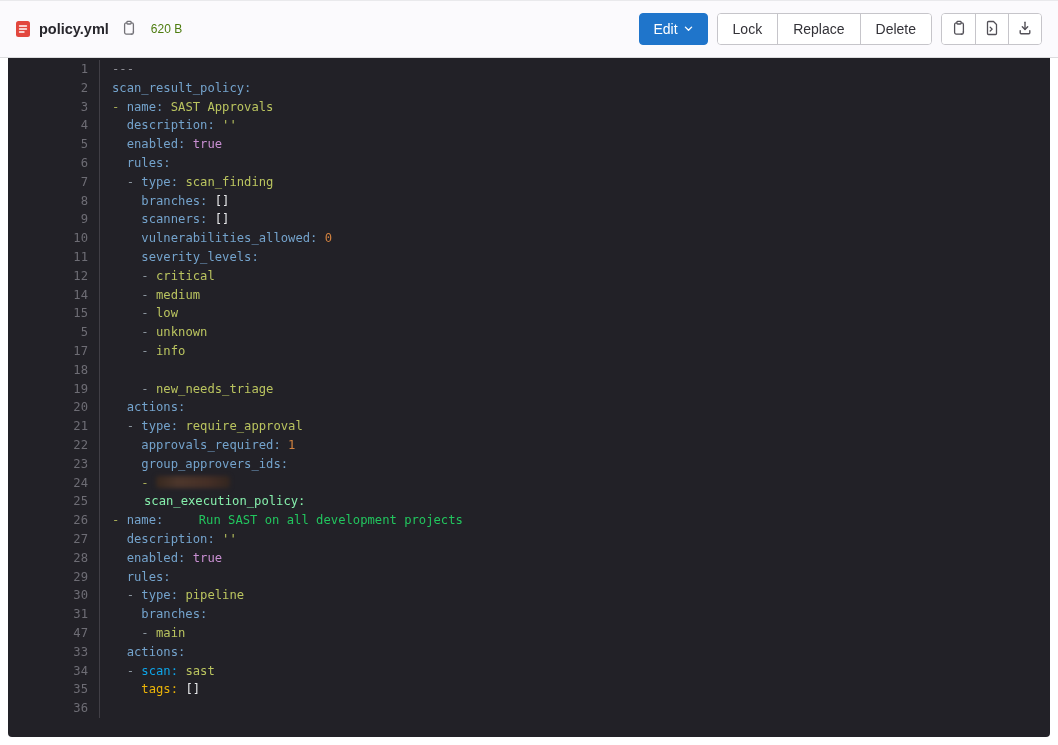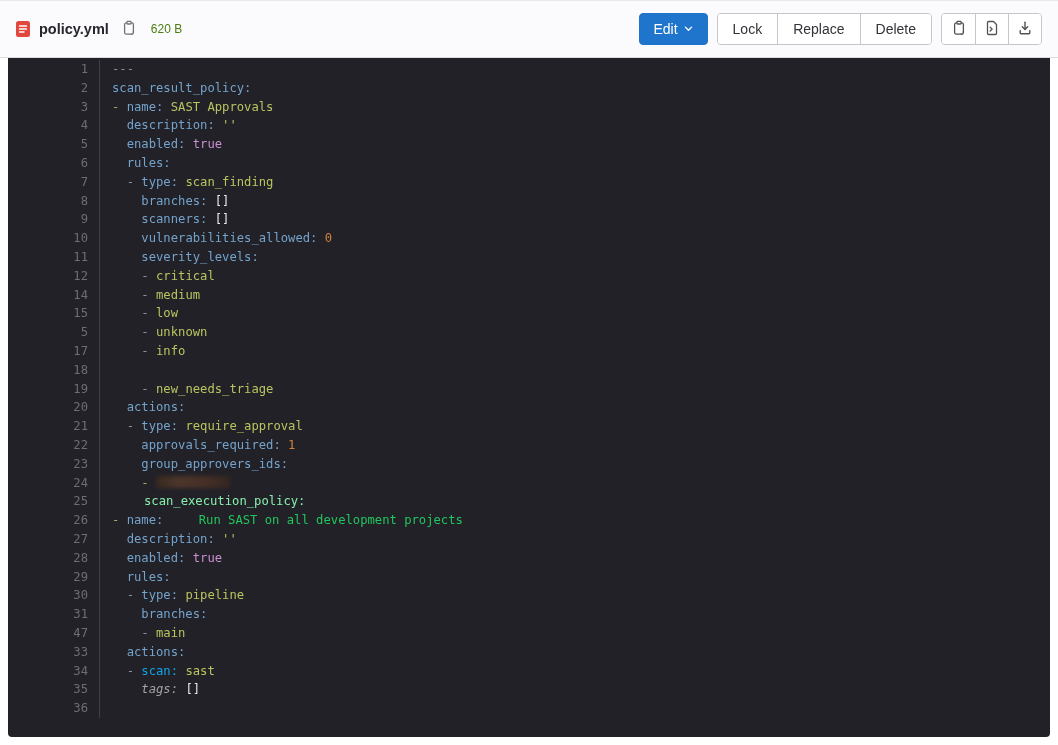--- a/index.html
+++ b/index.html
@@ -184,16 +184,16 @@
       <div class="code-line"><span class="line-num">25</span><span class="line-code"><span style="color: #86efac; margin-left: 32px;">scan_execution_policy:</span></span></div>
       <div class="code-line"><span class="line-num">26</span><span class="line-code"><span style="color: rgb(166, 171, 86);">- </span><span style="color: rgb(116, 163, 204);">name: </span><span style="color: #22c55e; padding-left: 28px;">Run SAST on all development projects</span></span></div>
       <div class="code-line"><span class="line-num">27</span><span class="line-code"><span style="color: rgb(116, 163, 204);">  </span><span style="color: rgb(116, 163, 204);">description: </span><span style="color: rgb(186, 196, 95);">''</span></span></div>
       <div class="code-line"><span class="line-num">28</span><span class="line-code"><span style="color: rgb(116, 163, 204);">  </span><span style="color: rgb(116, 163, 204);">enabled: </span><span style="color: rgb(201, 143, 210);">true</span></span></div>
       <div class="code-line"><span class="line-num">29</span><span class="line-code"><span style="color: rgb(116, 163, 204);">  rules:</span></span></div>
       <div class="code-line"><span class="line-num">30</span><span class="line-code"><span style="color: rgb(138, 148, 157);">  - </span><span style="color: rgb(116, 163, 204);">type: </span><span style="color: rgb(186, 196, 95);">pipeline</span></span></div>
       <div class="code-line"><span class="line-num">31</span><span class="line-code"><span style="color: rgb(116, 163, 204);">    branches:</span></span></div>
       <div class="code-line"><span class="line-num">47</span><span class="line-code"><span style="color: rgb(138, 148, 157);">    - </span><span style="color: rgb(186, 196, 95);">main</span></span></div>
       <div class="code-line"><span class="line-num">33</span><span class="line-code"><span style="color: rgb(116, 163, 204);">  actions:</span></span></div>
       <div class="code-line"><span class="line-num">34</span><span class="line-code"><span style="color: rgb(138, 148, 157);">  - </span><span style="color: #0ea5e9;">scan: </span><span style="color: rgb(186, 196, 95);">sast</span></span></div>
-      <div class="code-line"><span class="line-num">35</span><span class="line-code"><span style="color: rgb(116, 163, 204);">    </span><span style="color: #a3a3a3; font-style: italic;">tags: </span><span style="color: rgb(231, 232, 234);">[]</span></span></div>
+      <div class="code-line"><span class="line-num">35</span><span class="line-code"><span style="color: rgb(116, 163, 204);">    </span><span style="color: #eab308;">tags: </span><span style="color: rgb(231, 232, 234);">[]</span></span></div>
       <div class="code-line"><span class="line-num">36</span><span class="line-code"></span></div>
     </div>
 </div>
 
 </body></html>

